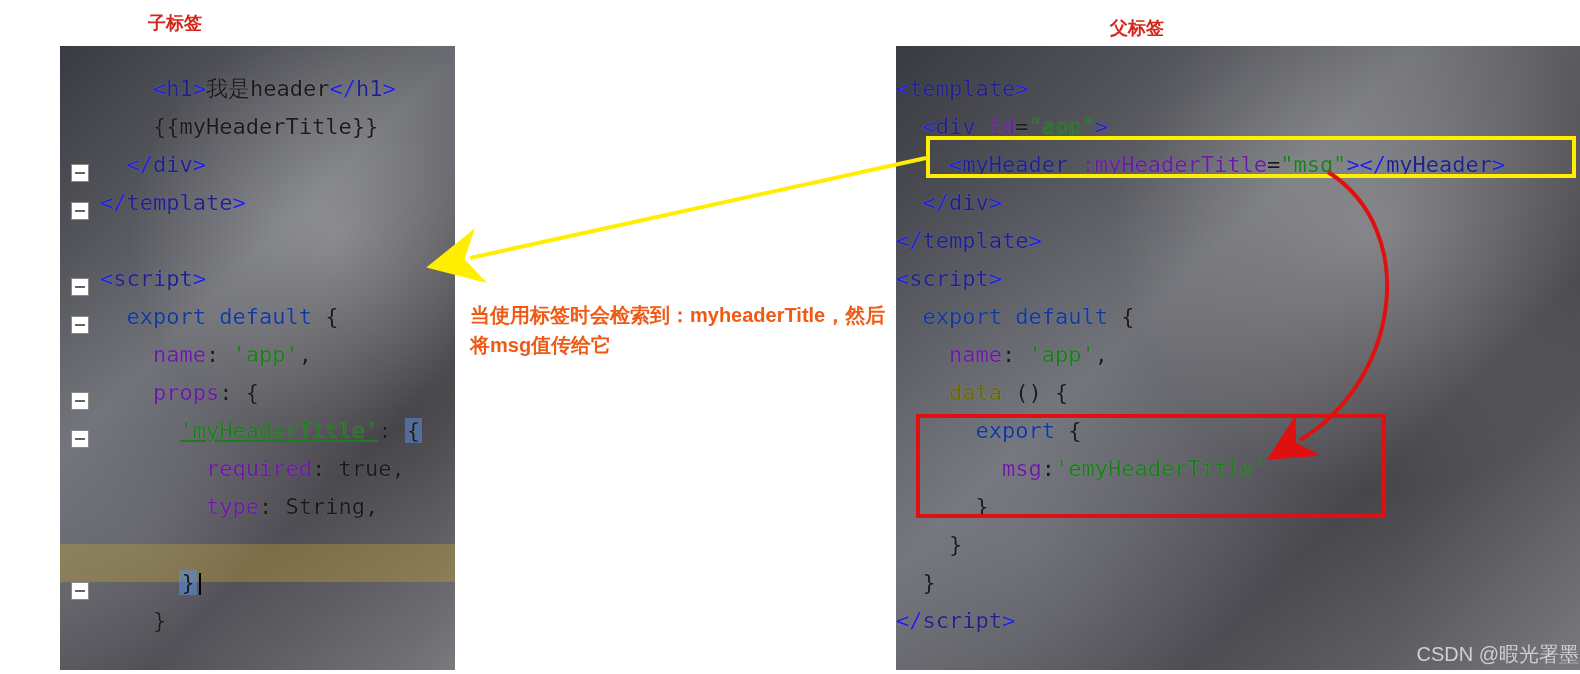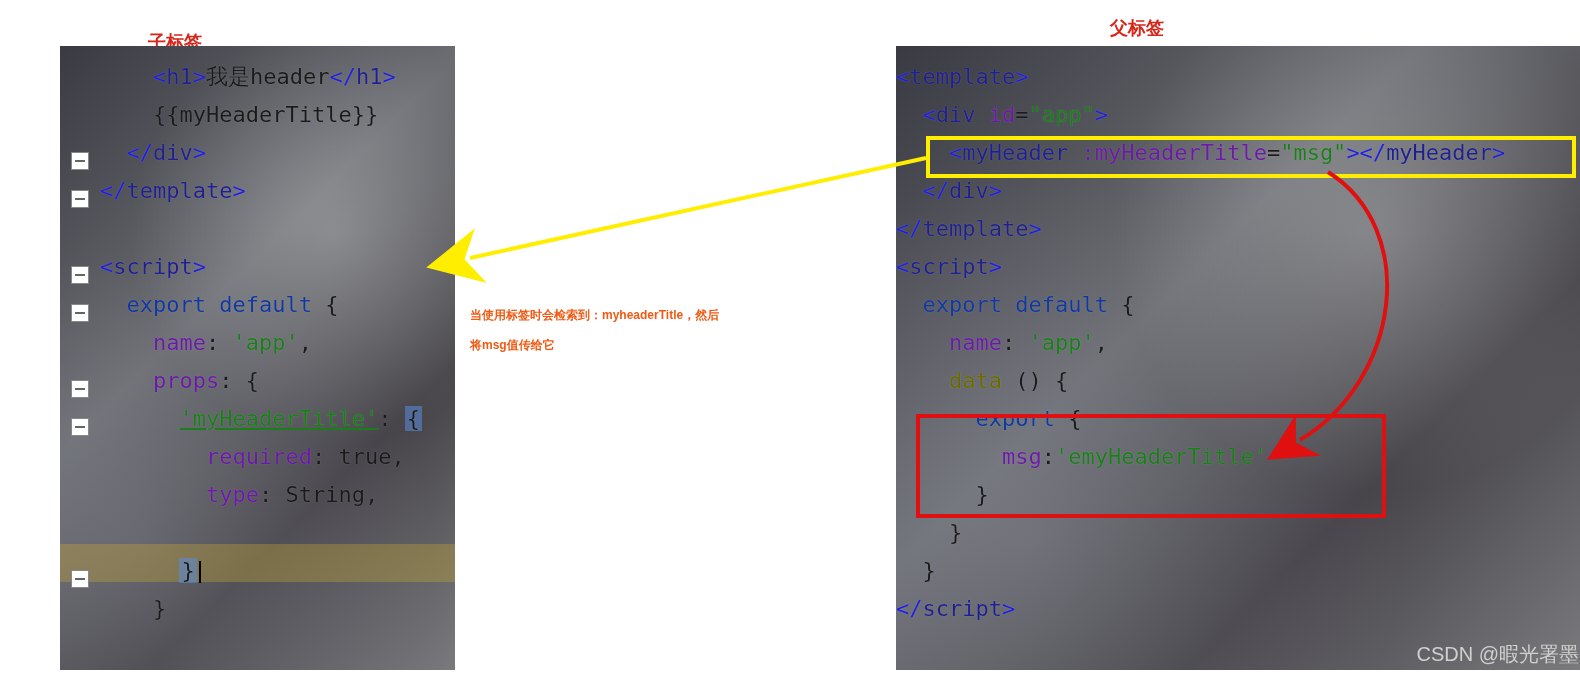--- a/index.html
+++ b/index.html
@@ -27,20 +27,21 @@
   .code-panel::before {
     content: "";
     position: absolute;
     inset: 0;
     background: radial-gradient(circle at 70% 30%, rgba(255,255,255,0.25), transparent 40%),
                 radial-gradient(circle at 20% 80%, rgba(180,180,200,0.2), transparent 50%);
   }
   .code-panel .lines {
     position: relative;
     padding-top: 12px;
+    margin-top: 12px;
   }
   .code-line {
     position: relative;
     font-size: 22px;
     line-height: 38px;
     white-space: pre;
     font-family: "SimSun","宋体",monospace;
     color: #000;
     text-shadow: 0 0 1px rgba(255,255,255,0.3);
   }
@@ -72,21 +73,21 @@
   .str   { color: #1a7f1a; }
   .dark  { color: #1a1a1a; }
   .olive { color: #6a6a00; }
   .propkey { color: #6b1aa5; }
   .u { text-decoration: underline; }
 
   .annotation {
     position:absolute;
     color:#f05a14;
     font-family:"Microsoft YaHei","SimSun",sans-serif;
-    font-size:12px;
+    font-size:20px;
     line-height:30px;
     font-weight:bold;
   }
   .watermark{
     position:absolute;
     right:1px; bottom:6px;
     color:#d0d0d0;
     font-size:20px;
     font-family:"Microsoft YaHei",sans-serif;
   }
@@ -120,21 +121,21 @@
     width:1580px; height:674px;
     pointer-events:none;
   }
   .cursor-bar{
     display:inline-block; width:2px; height:22px; background:#000; vertical-align:middle; margin-left:2px;
   }
 </style>
 </head>
 <body>
 
-<div class="title-label" style="left:148px; top:30px;">子标签</div>
+<div class="title-label" style="left:148px; top:11px;">子标签</div>
 <div class="title-label" style="left:1110px; top:16px;">父标签</div>
 
 <div class="code-panel" style="left:60px; top:46px; width:395px; height:624px;">
   <div class="hl-line" style="top:calc(4px + 13*38px);"></div>
   <div class="lines">
     <div class="code-line"><span class="gutter"></span><span class="code-content">    <span class="punct">&lt;</span><span class="tag">h1</span><span class="punct">&gt;</span><span class="dark">我是header</span><span class="punct">&lt;/</span><span class="tag">h1</span><span class="punct">&gt;</span></span></div>
     <div class="code-line"><span class="gutter"></span><span class="code-content">    <span class="dark">{{myHeaderTitle}}</span></span></div>
     <div class="code-line"><span class="gutter"><span class="fold-icon fold-minus"></span></span><span class="code-content">  <span class="punct">&lt;/</span><span class="tag">div</span><span class="punct">&gt;</span></span></div>
     <div class="code-line"><span class="gutter"><span class="fold-icon fold-minus"></span></span><span class="code-content"><span class="punct">&lt;/</span><span class="tag">template</span><span class="punct">&gt;</span></span></div>
     <div class="code-line"><span class="gutter"></span><span class="code-content"> </span></div>

